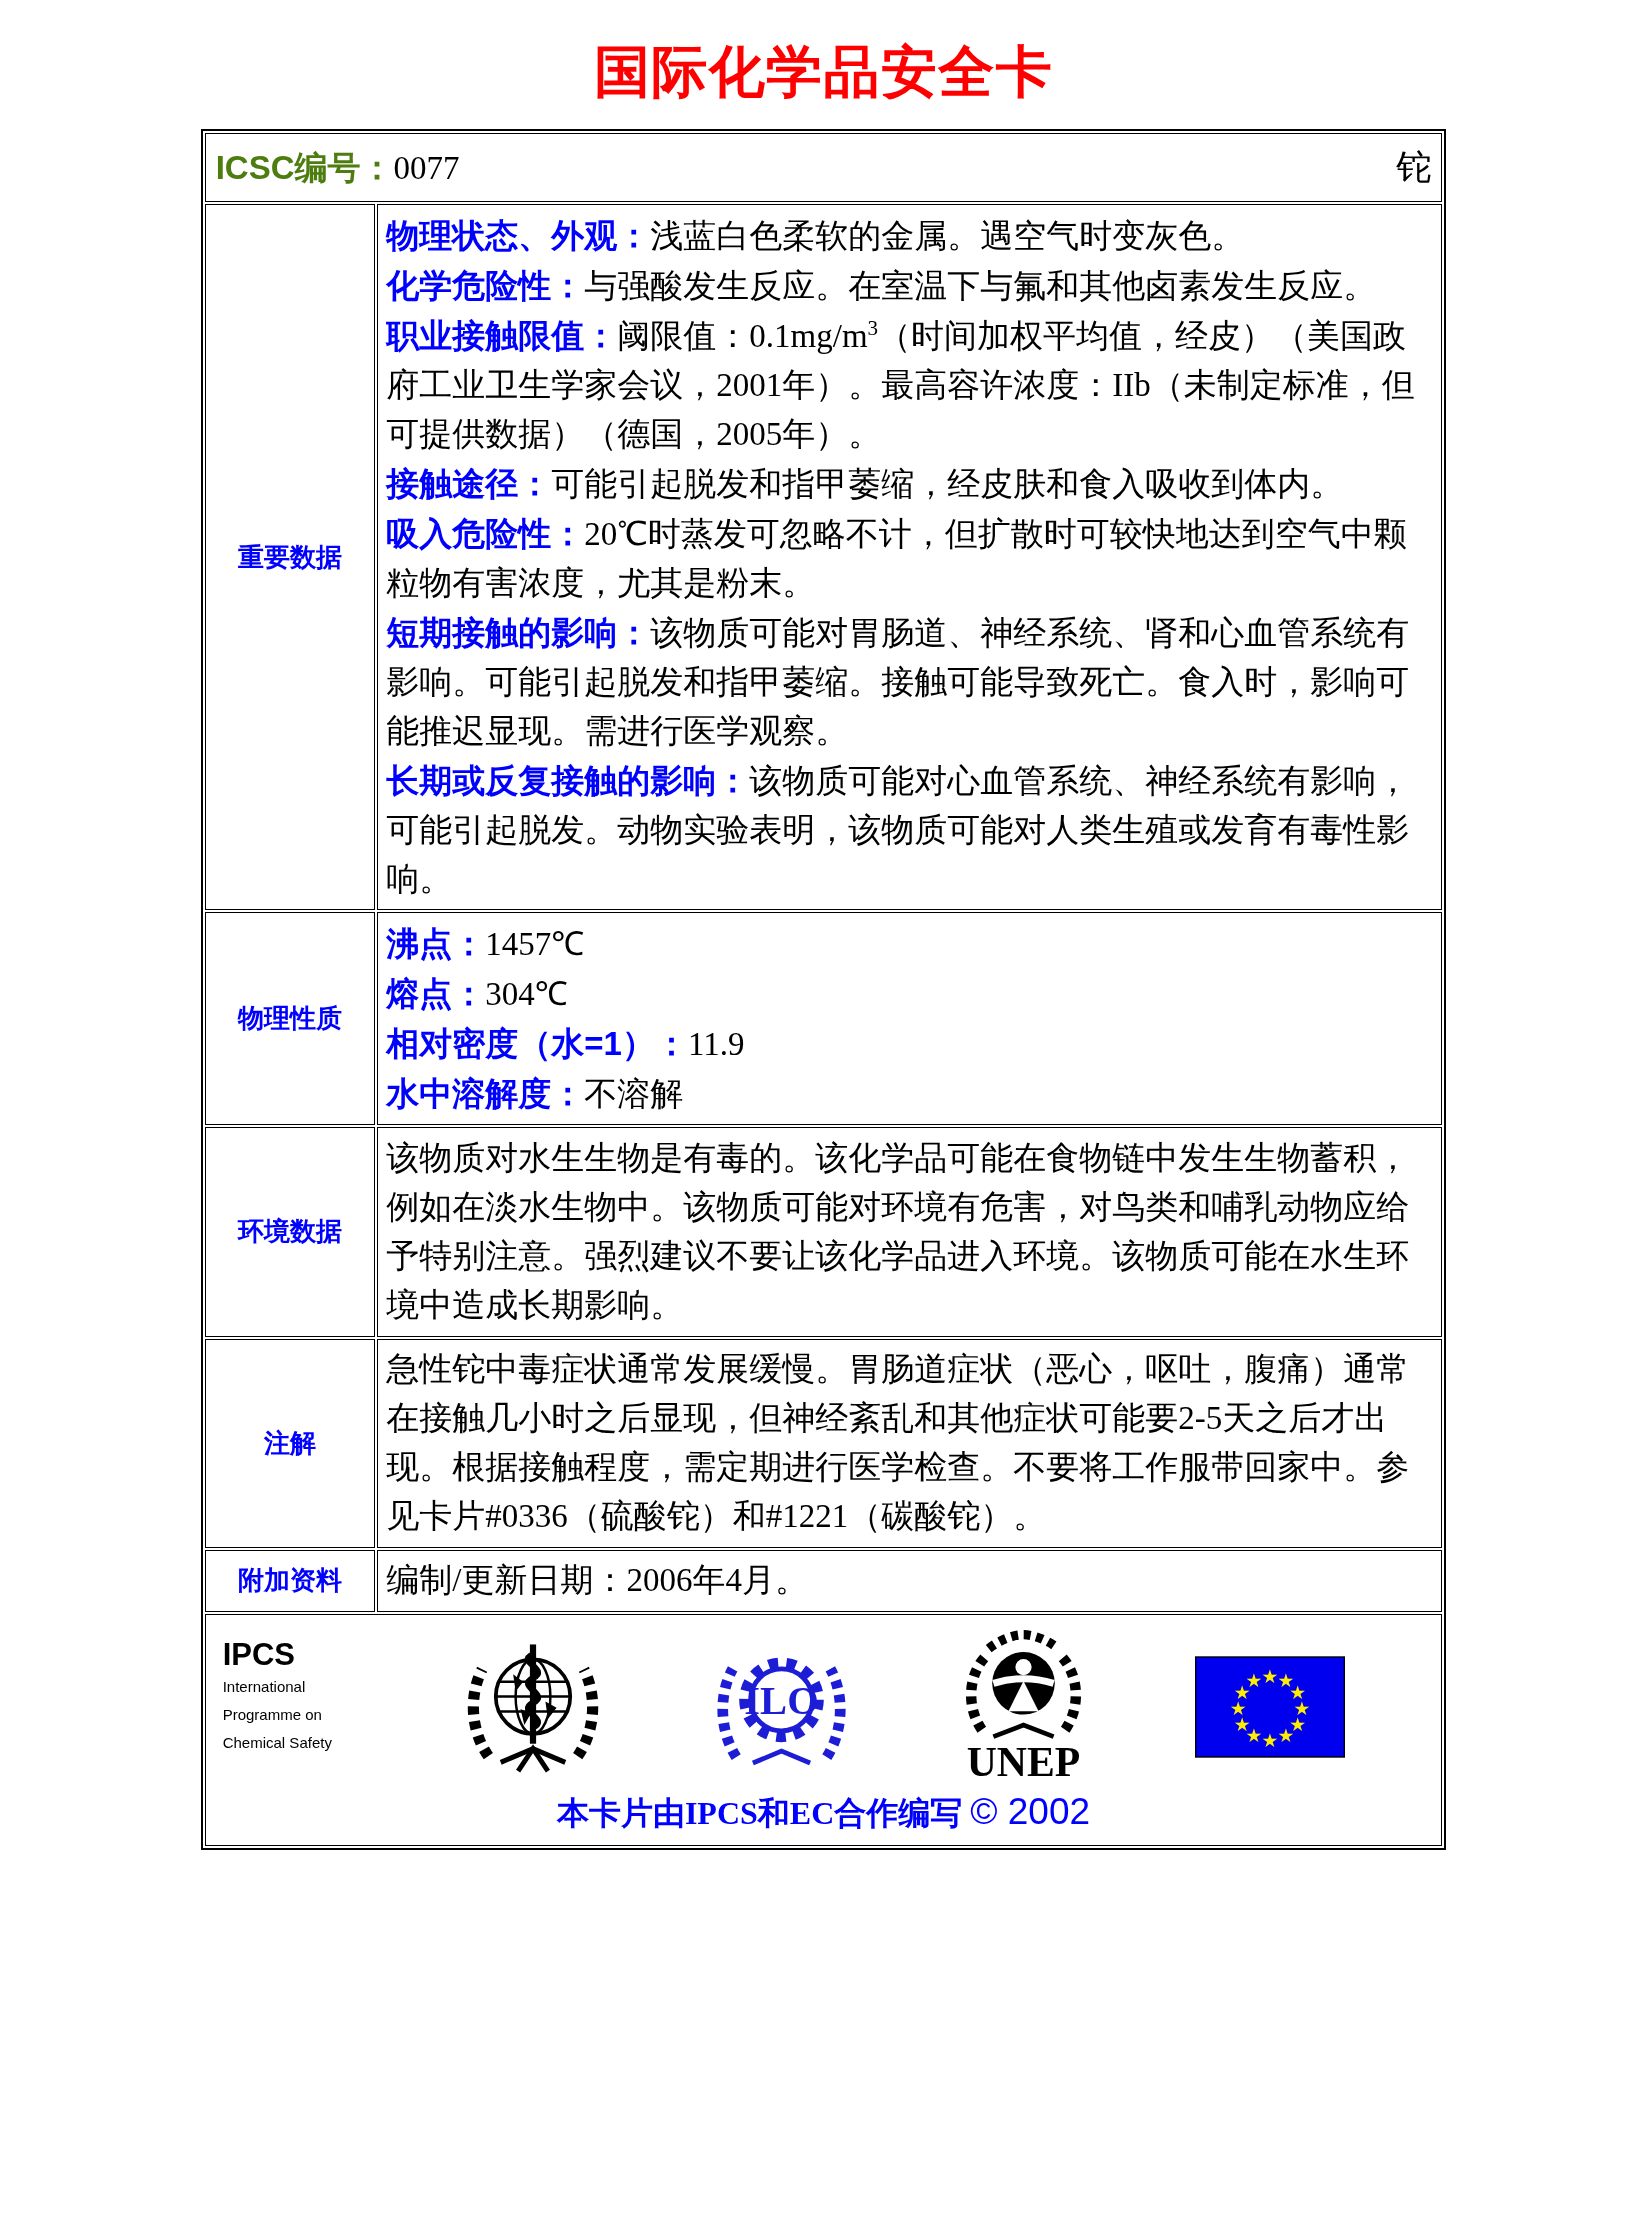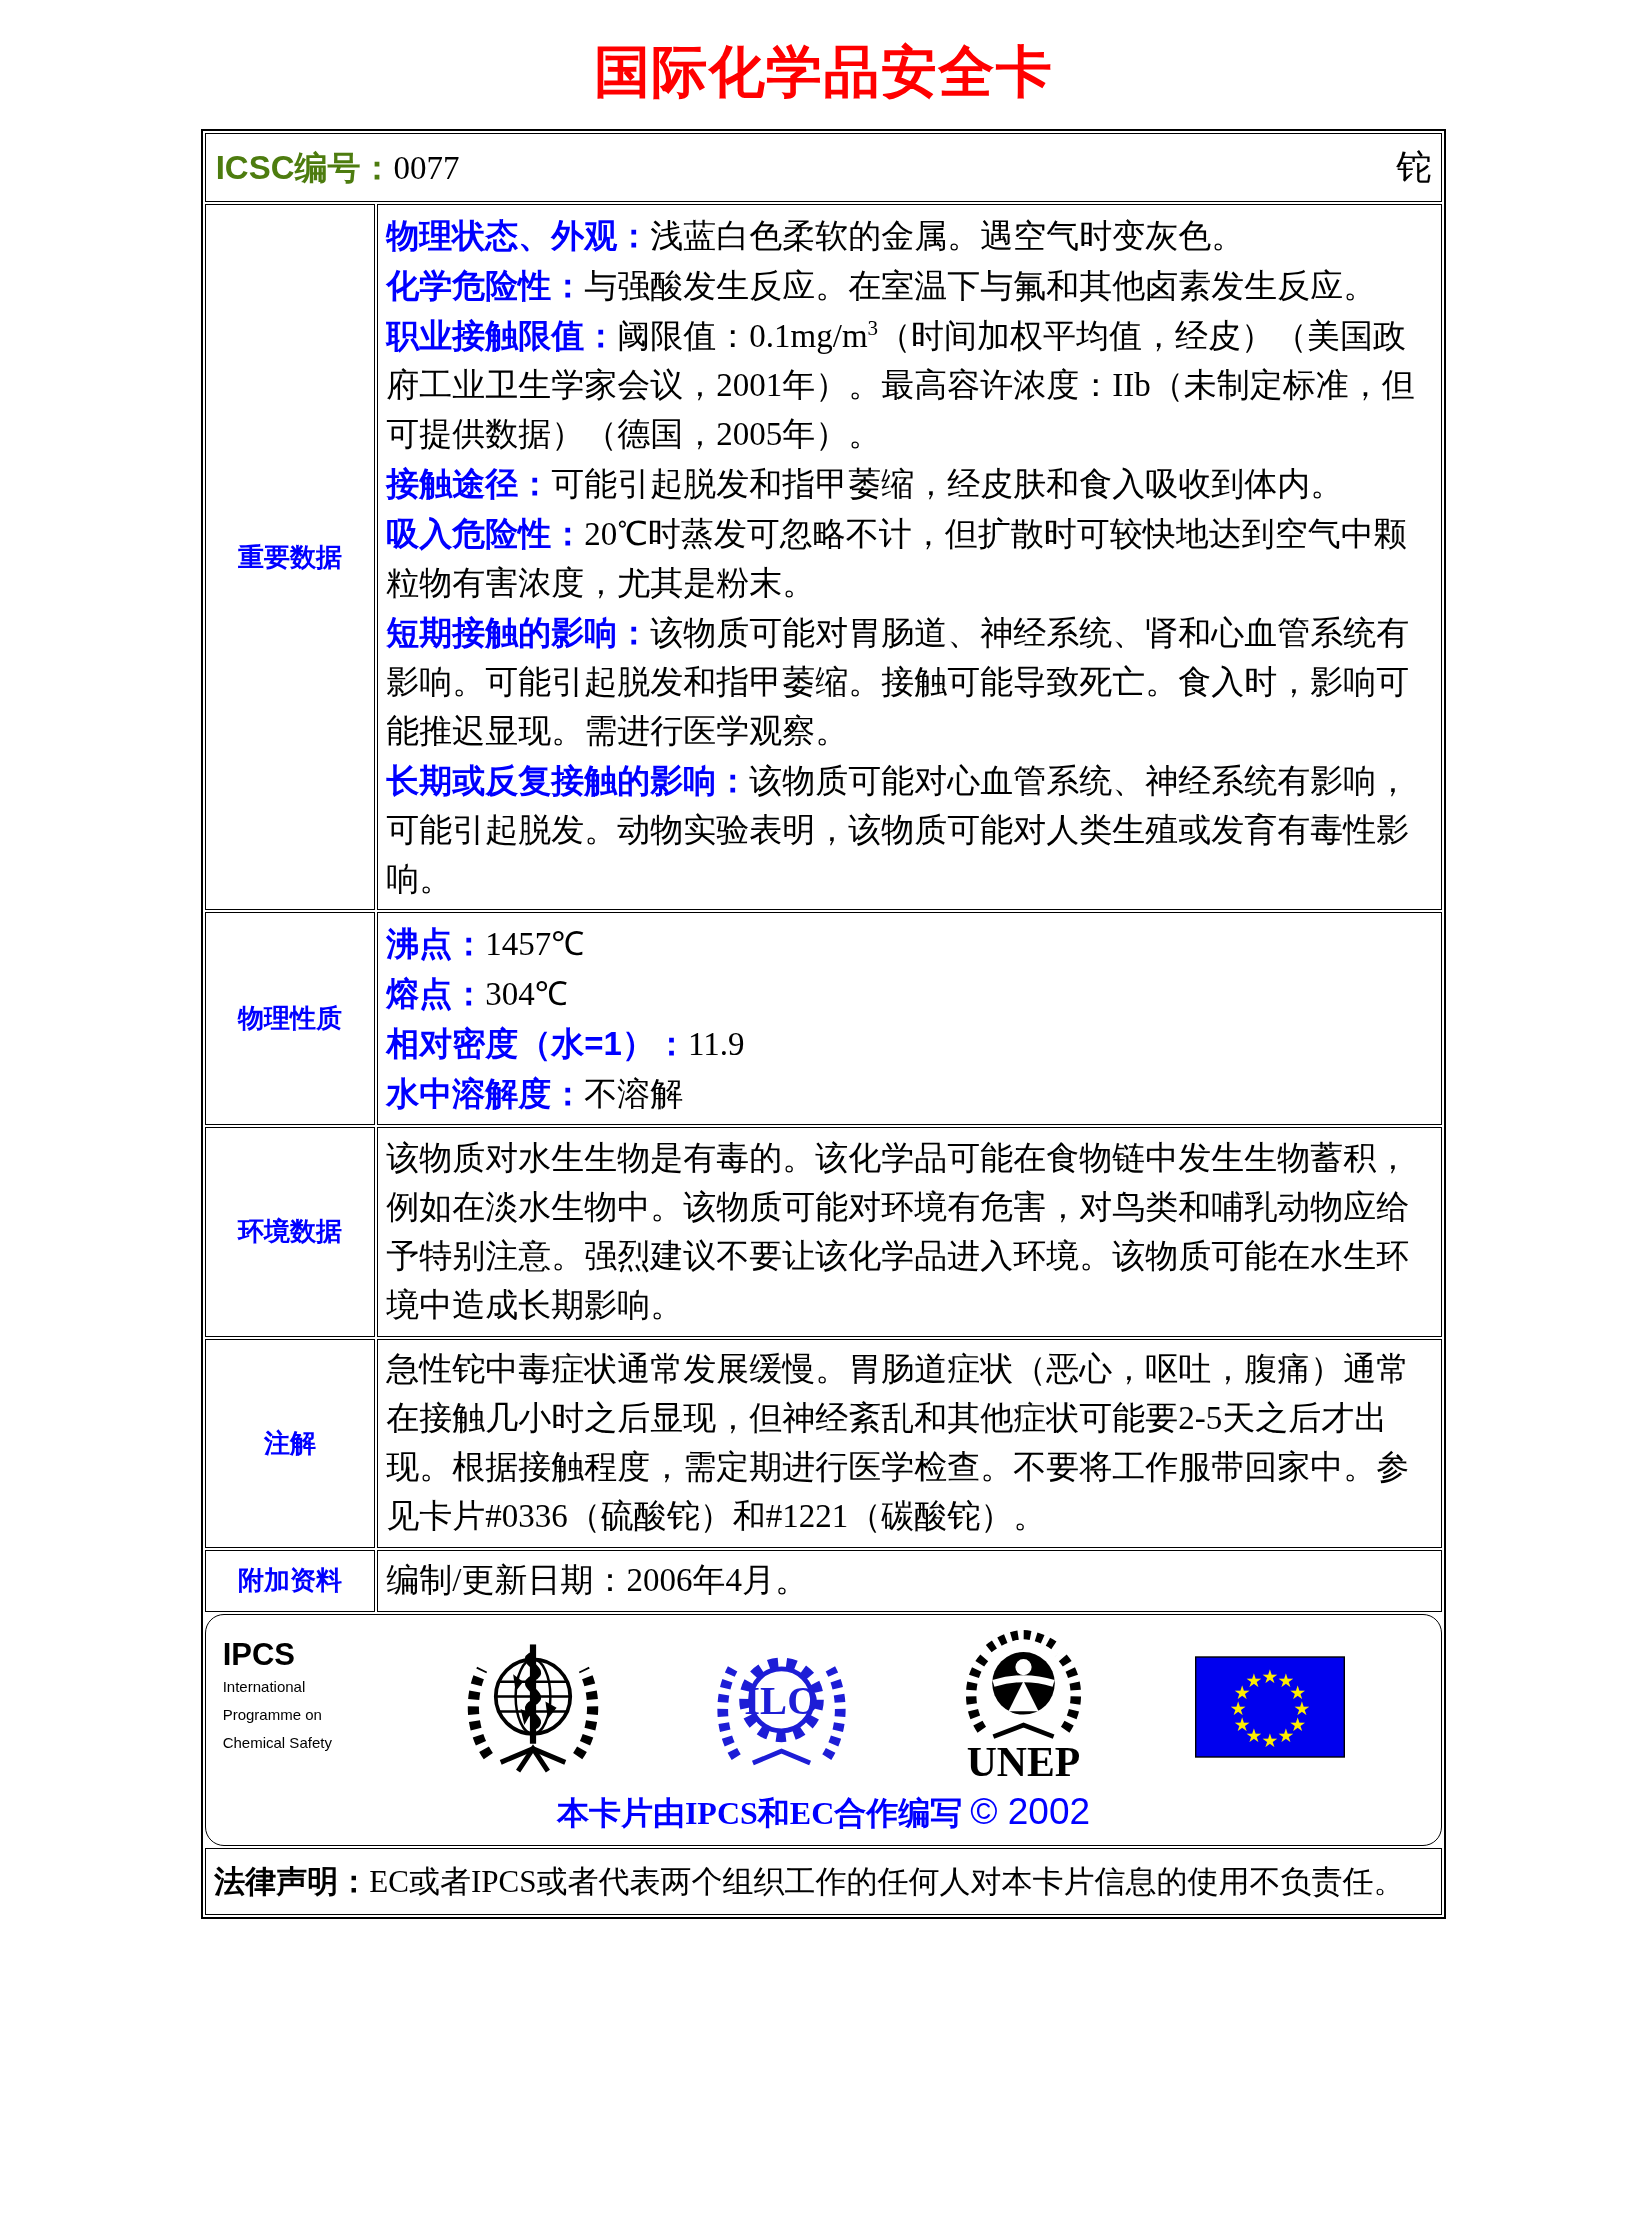--- a/index.html
+++ b/index.html
@@ -31,21 +31,21 @@
     font-family:"Liberation Sans",sans-serif;padding:2.8px;
   }
   .content-cell{
     padding:5.6px 8.3px;font-size:33px;line-height:49px;vertical-align:middle;
   }
   .para{display:block;}
   .inline-label{color:#0000ff;font-weight:bold;font-family:"Liberation Sans",sans-serif;}
   .body-text{color:#000;}
   sup.sup{font-size:21px;line-height:0;vertical-align:super;}
   
-  .logos-cell{padding:12.5px 16.7px 9.7px 16.7px;border-radius:19px;}
+  .logos-cell{padding:12.5px 16.7px 9.7px 16.7px;}
   .logos-flex{display:flex;align-items:flex-start;}
   .ipcs-block{width:184px;font-family:"Liberation Sans",sans-serif;padding-top:9.7px;}
   .ipcs-title{font-size:31px;font-weight:bold;line-height:36px;}
   .ipcs-line{font-size:15px;line-height:28px;}
   .logo-strip{flex:1;display:flex;justify-content:space-around;align-items:center;padding-right:28px;}
   .caption-line{
     text-align:center;margin-top:4.2px;color:#0000ff;font-size:32px;
   }
   .caption-main{font-weight:bold;font-family:"Liberation Serif",serif;}
   .caption-copy{font-family:"Liberation Sans",sans-serif;font-size:37px;}
@@ -195,20 +195,15 @@
 
           </div>
         </div>
         <div class="caption-line">
           <span class="caption-main">本卡片由IPCS和EC合作编写</span>
           <span class="caption-copy">© 2002</span>
         </div>
       </td>
     </tr>
 
-    <tr>
-      <td colspan="2" class="legal-cell">
-        <span class="legal-label">法律声明：</span><span class="legal-text">EC或者IPCS或者代表两个组织工作的任何人对本卡片信息的使用不负责任。</span>
-      </td>
-    </tr>
   </tbody>
 </table>
 
 
 </body></html>

